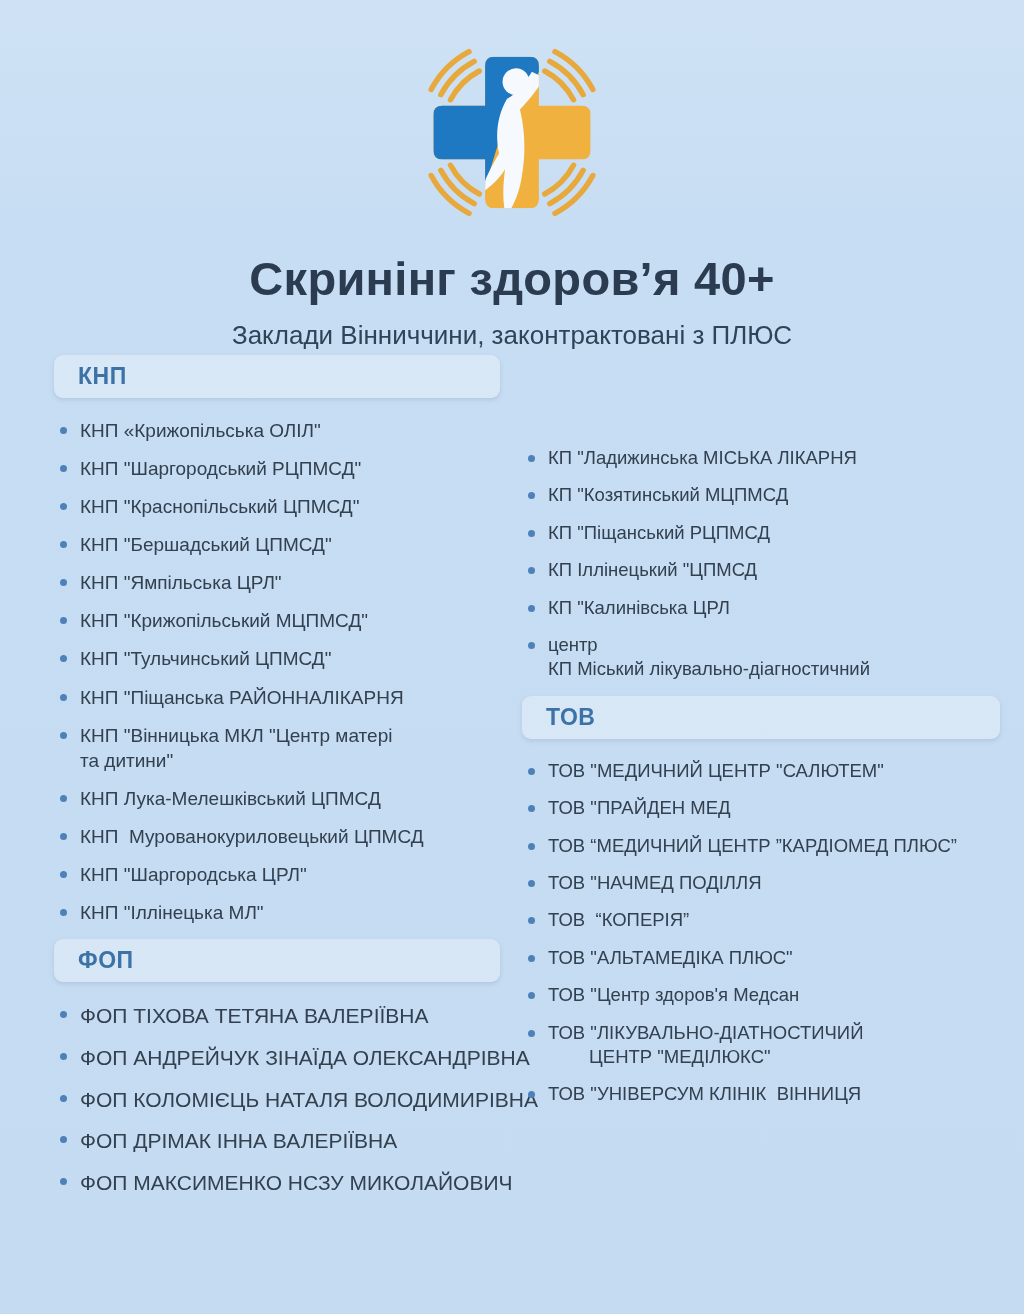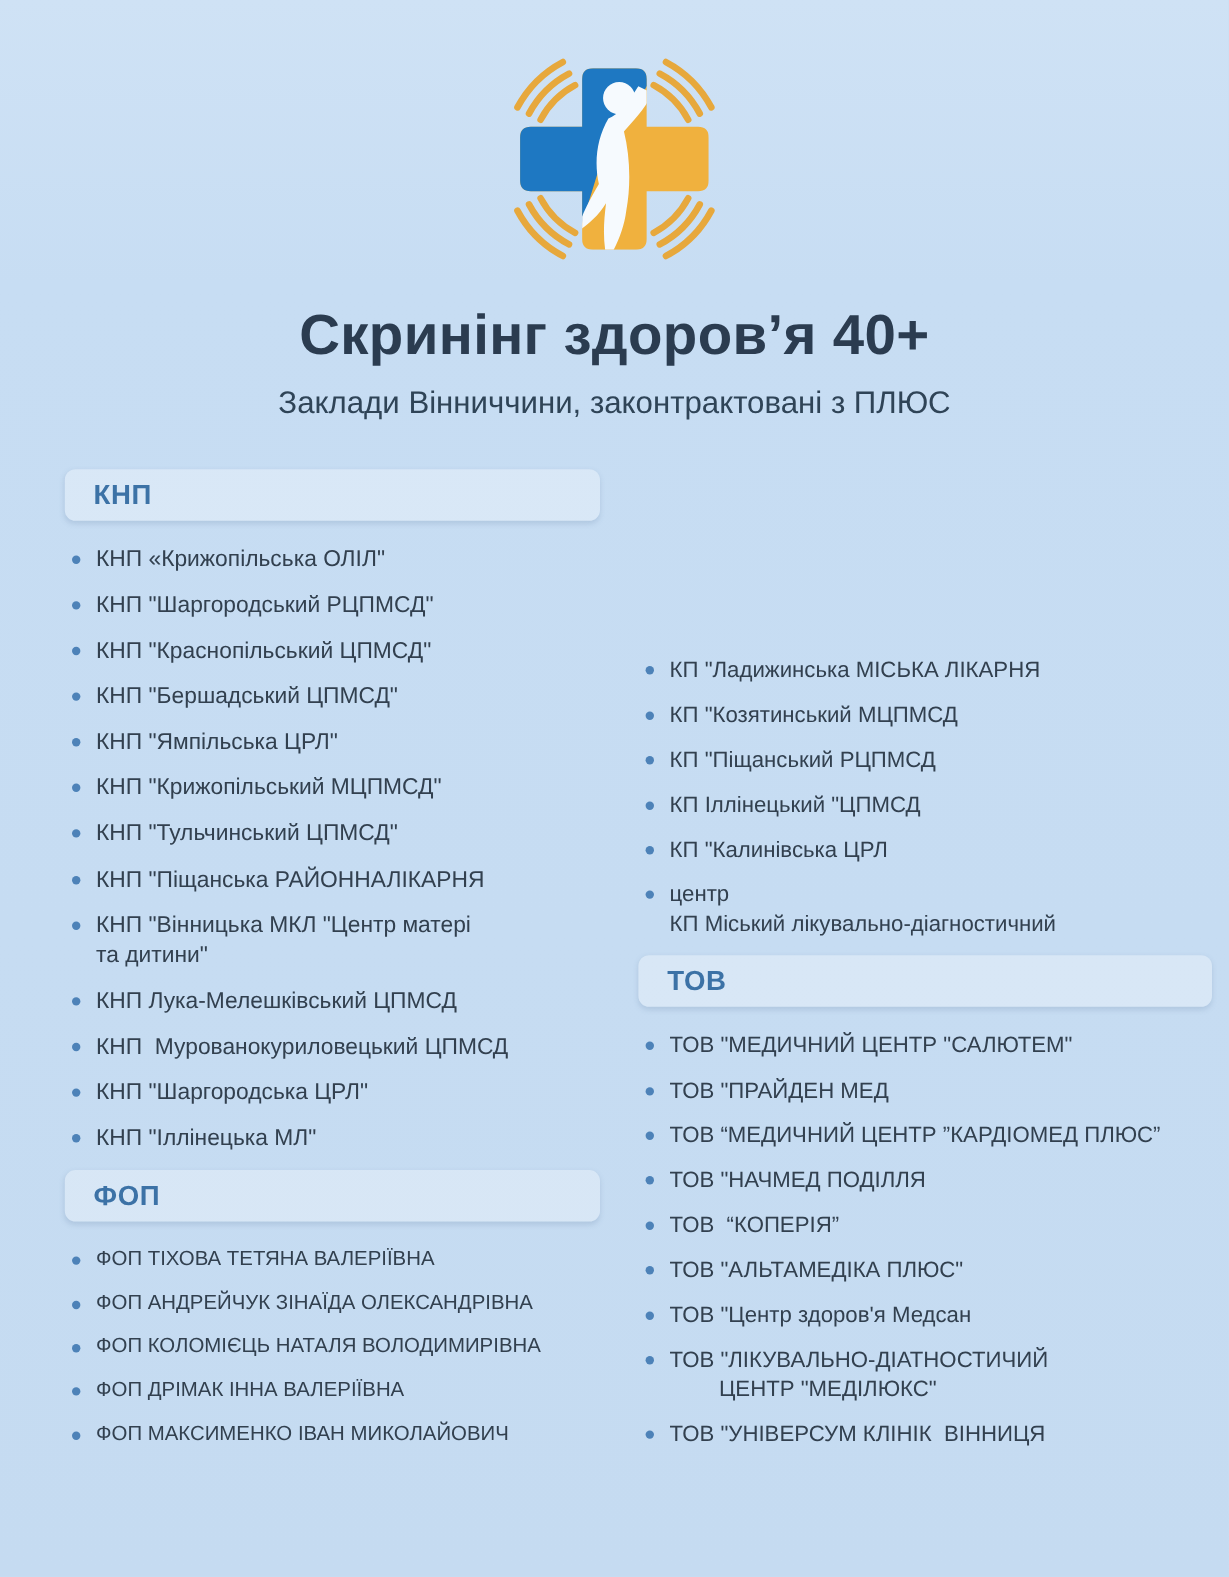--- a/index.html
+++ b/index.html
@@ -10,39 +10,39 @@
   }
   .logo-wrap{width:212px;height:205px;margin:30px auto 0;}
   .logo-wrap svg{display:block;width:100%;height:100%;}
   h1.title{
     margin:16px 0 0;text-align:center;font-size:47px;font-weight:bold;
     color:#2b3c50;letter-spacing:.3px;
   }
   .subtitle{
     margin:10px 0 0;text-align:center;font-size:26px;color:#2f4457;line-height:1.5;
   }
-  .cols{display:flex;gap:32px;padding:0 0 0 54px;margin-top:36px;align-items:flex-end;}
+  .cols{display:flex;gap:22px;padding:0 0 0 54px;align-items:center;}
   .col{display:block;}
   .col-left{width:446px;flex:0 0 446px;}
   .col-right{width:478px;flex:0 0 478px;}
   .group{margin-top:14px;}
   .group:first-child{margin-top:0;}
   .chip{
     background:rgba(255,255,255,.32);
     border-radius:9px;padding:8px 24px;margin-bottom:20px;
     box-shadow:0 2px 4px rgba(110,140,175,.25);
   }
   .chip .chip-label{font-size:23px;font-weight:bold;color:#3c72a6;letter-spacing:.5px;}
   ul.items{list-style:none;margin:0;padding:0 0 0 6px;}
   ul.items li{display:flex;gap:13px;margin-bottom:13px;color:#32404f;}
   .dot{flex:0 0 7px;width:7px;height:7px;border-radius:50%;background:#4d82b8;margin-top:9px;}
   .txt{display:block;}
   .txt .line{white-space:pre;line-height:1.32;font-size:19px;color:#32404f;}
   .col-right .txt .line{font-size:18.5px;}
-  .col-left .group:nth-child(2) .txt .line{font-size:17px;}
+  .col-left .group:nth-child(2) .txt .line{font-size:21px;}
   .col-left .group:nth-child(2) ul.items li{margin-bottom:14px;}
 </style>
 </head>
 <body>
 
 <div class="page">
 
   <div class="logo-wrap">
     <svg viewBox="0 0 200 206">
       <defs>
@@ -215,21 +215,21 @@
   <li>
     <span class="dot"></span>
     <span class="txt">
                 <div class="line">ФОП ДРІМАК ІННА ВАЛЕРІЇВНА</div>
               </span>
   </li>
 
   <li>
     <span class="dot"></span>
     <span class="txt">
-                <div class="line">ФОП МАКСИМЕНКО ІВАН МИКОЛАЙОВИЧ</div>
+                <div class="line">ФОП МАКСИМЕНКО НСЗУ МИКОЛАЙОВИЧ</div>
               </span>
   </li>
 
 </ul>
   </section>
 </div>
     <div class="col col-right" id="col-right">
   <section class="group">
     <ul class="items">
   <li>

